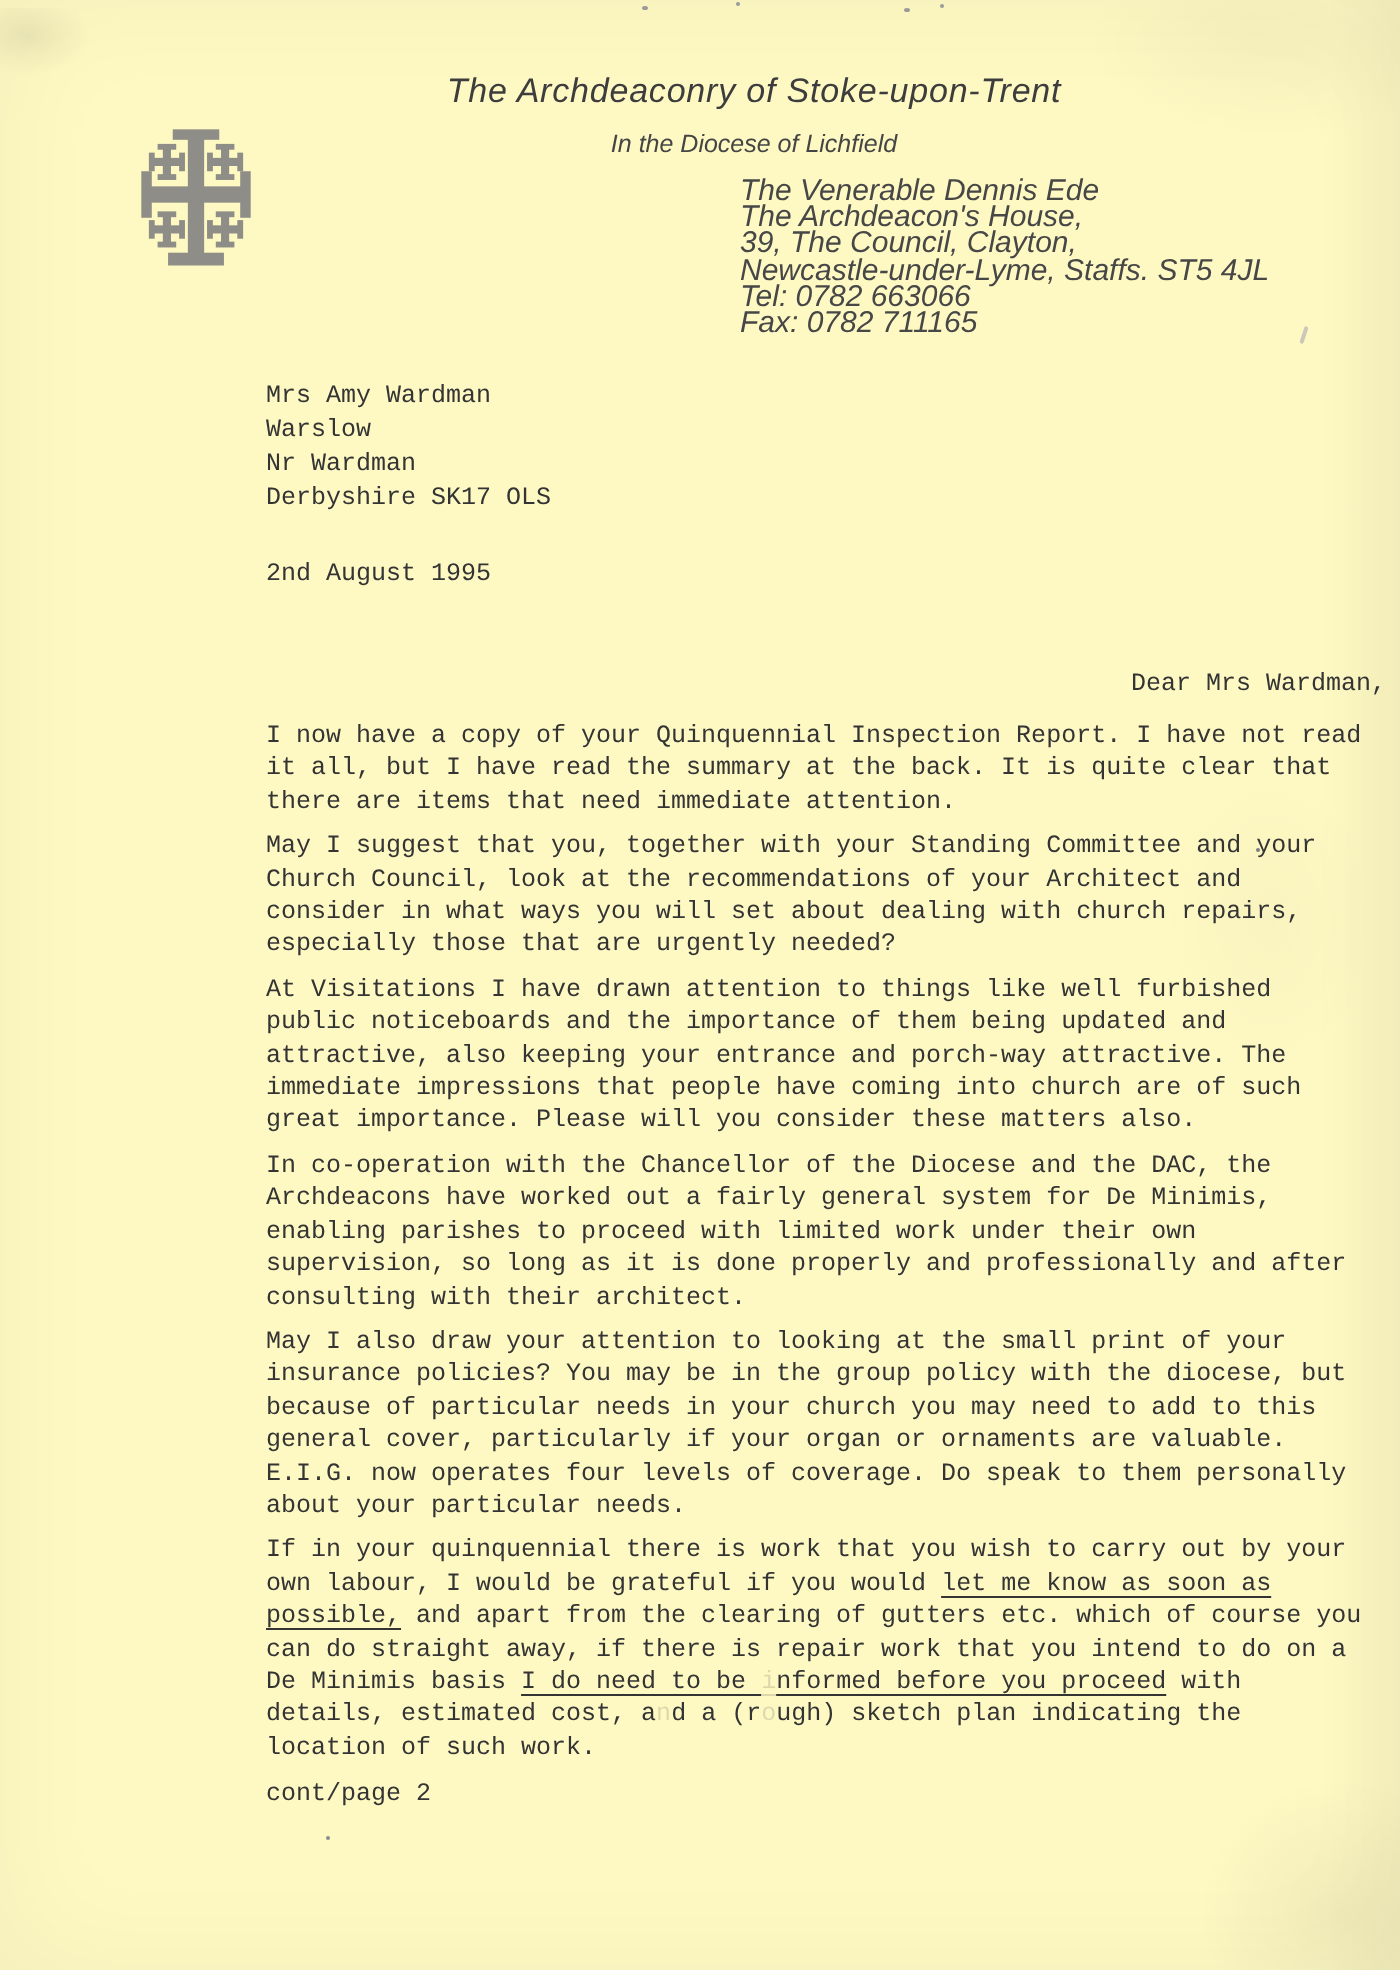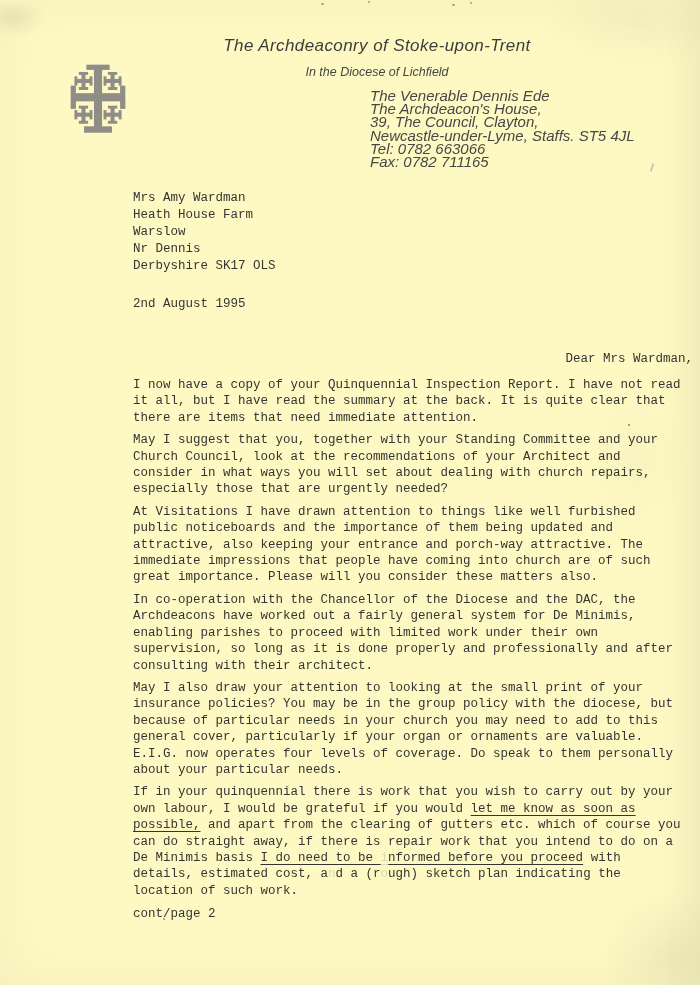--- a/index.html
+++ b/index.html
@@ -102,21 +102,21 @@
       <div>The Archdeacon's House,</div>
       <div>39, The Council, Clayton,</div>
       <div>Newcastle-under-Lyme, Staffs. ST5 4JL</div>
       <div>Tel: 0782 663066</div>
       <div>Fax: 0782 711165</div>
     </div>
 
   <div class="pen-mark"></div>
 
   <div class="body-block">
-    <div class="pre" id="recipient"><div>Mrs Amy Wardman</div><div>Heath House Farm</div><div>Warslow</div><div>Nr Dennis</div><div>Derbyshire SK17 OLS</div></div>
+    <div class="pre" id="recipient"><div>Mrs Amy Wardman</div><div>Warslow</div><div>Nr Wardman</div><div>Derbyshire SK17 OLS</div></div>
     <div class="pre date">2nd August 1995</div>
     <div class="pre salutation">Dear Mrs Wardman,</div>
     <div id="paragraphs">
         <p><span>I now have a copy of your Quinquennial Inspection Report. I have not read
 it all, but I have read the summary at the back. It is quite clear that
 there are items that need immediate attention.</span></p>
         <p><span>May I suggest that you, together with your Standing Committee and your
 Church Council, look at the recommendations of your Architect and
 consider in what ways you will set about dealing with church repairs,
 especially those that are urgently needed?</span></p>

